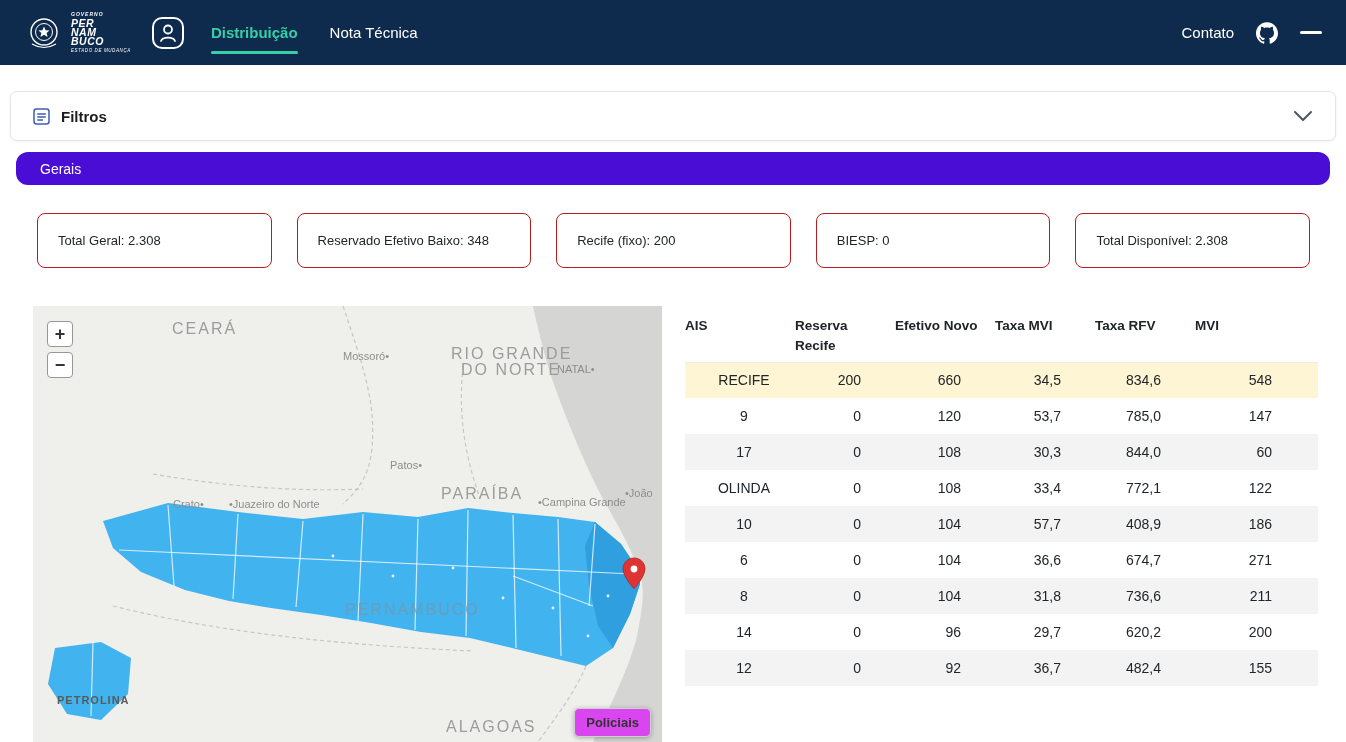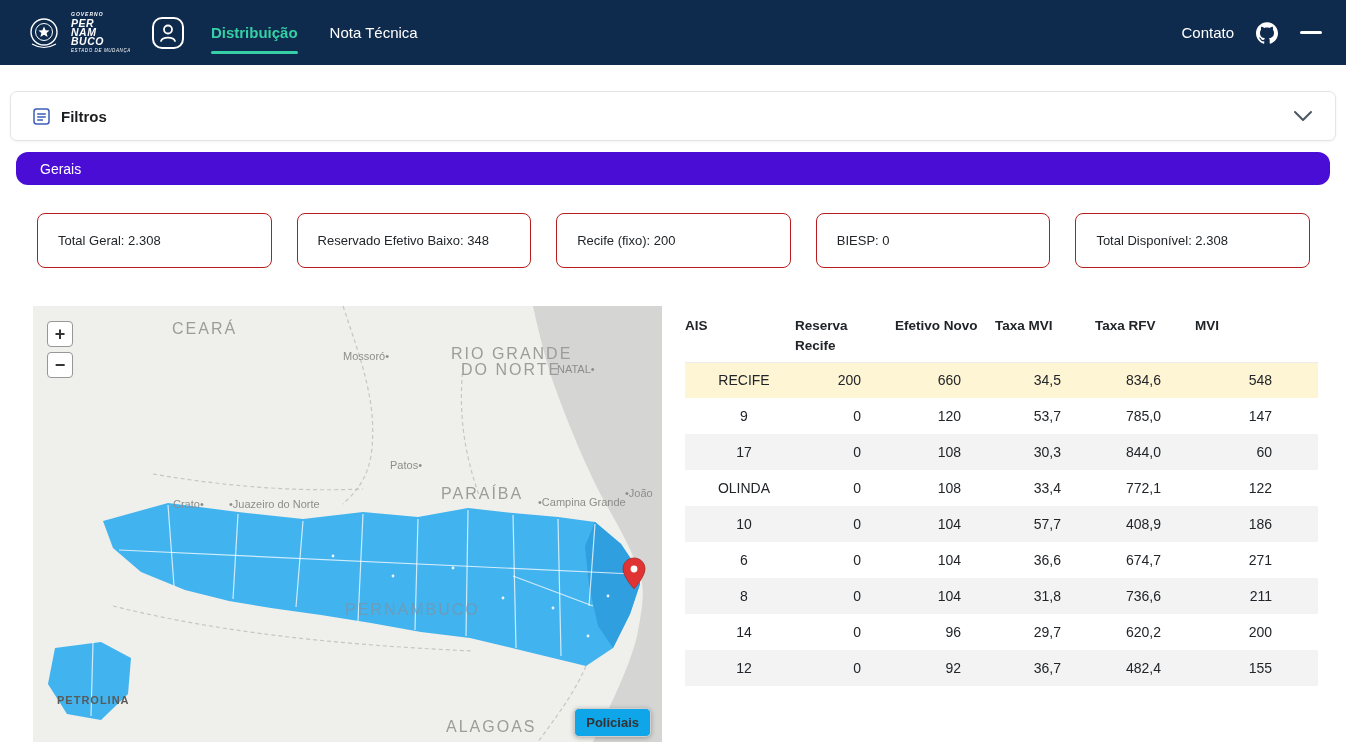--- a/index.html
+++ b/index.html
@@ -69,21 +69,21 @@
   .pin-hole{fill:#fff}
   .maplabel{position:absolute;white-space:nowrap}
   .maplabel.region{font-size:16px;color:#9c9c9a;letter-spacing:2px;font-weight:400}
   .maplabel.region.faint{color:#7d93a5;opacity:.75}
   .maplabel.city{font-size:11px;color:#8d8d8b}
   .maplabel.city.strong{color:#5a5a58;font-weight:700;letter-spacing:1px}
   .zoom{position:absolute;left:14px;top:15px;display:flex;flex-direction:column;gap:5px}
   .zoom button{width:26px;height:26px;background:#fff;border:1px solid #979797;border-radius:4px;
     font-size:18px;font-weight:700;color:#333;line-height:1;cursor:pointer;
     font-family:"Liberation Sans",sans-serif}
-  .layers-btn{position:absolute;right:11px;bottom:5px;background:#0ea5e9;border:1px solid #cfcfcf;
+  .layers-btn{position:absolute;right:11px;bottom:5px;background:#d946ef;border:1px solid #cfcfcf;
     border-radius:5px;padding:6px 11px;font-size:13px;font-weight:700;color:#333;
     box-shadow:0 1px 5px rgba(0,0,0,.3);cursor:pointer}
 
   
   .tablewrap{position:absolute;left:685px;top:306px;width:633px}
   table{width:100%;border-collapse:collapse;table-layout:fixed;font-size:14px;color:#212529}
   th{font-weight:700;font-size:13.5px;text-align:left;vertical-align:top;padding-top:10px;
     height:56px;line-height:20px;border-bottom:1px solid #ececec;cursor:pointer}
   th .hdr-narrow{display:inline-block;width:64px}
   td{height:36px;padding:0}

